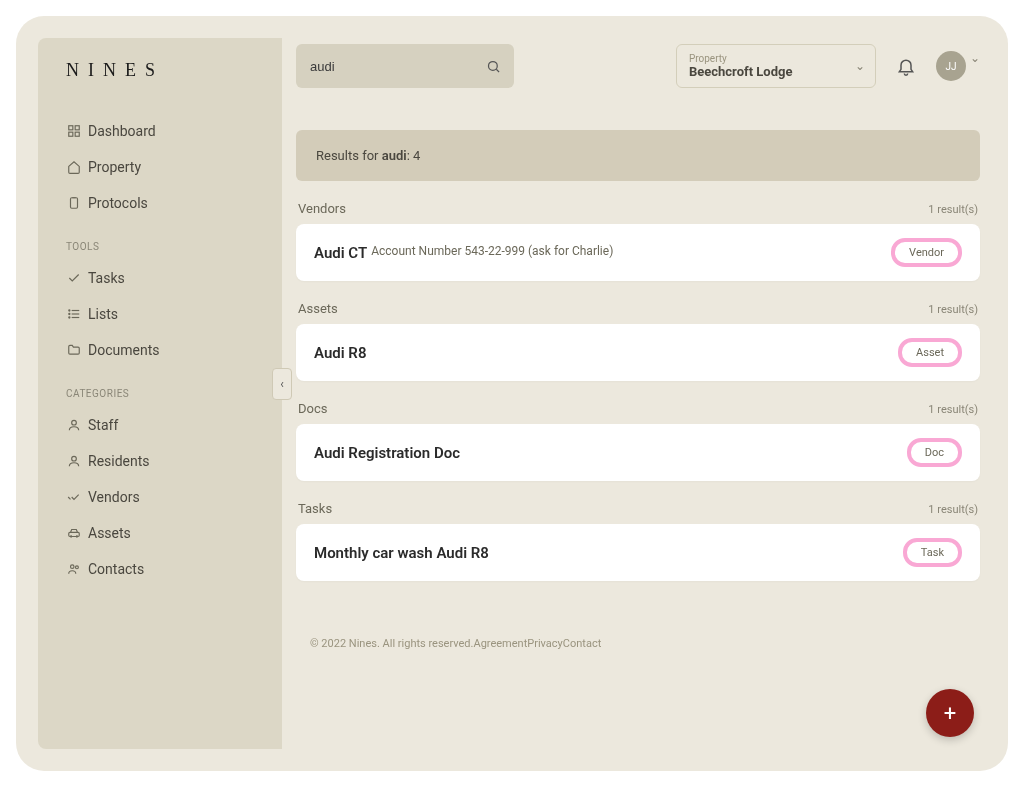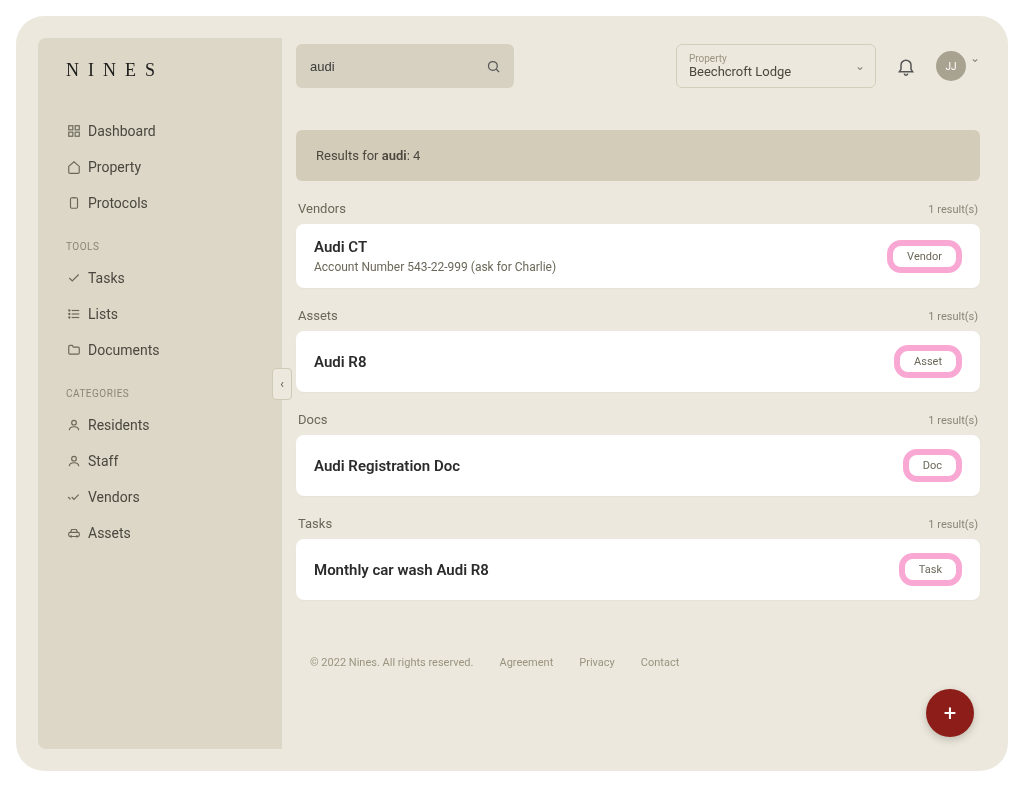--- a/index.html
+++ b/index.html
@@ -117,21 +117,21 @@
     border-radius: 6px;
     padding: 5px 12px;
     display:flex;
     flex-direction:column;
     justify-content:center;
     position:relative;
     cursor:pointer;
     background: transparent;
   }
   .property-select .ps-label { font-size:10px; color:#9a947f; }
-  .property-select .ps-value { font-size:13px; color:#4a473f; }
+  .property-select .ps-value { font-size:13px; color:#4a473f;font-weight:bold; }
   .property-select .chev {
     position:absolute; right:10px; top:50%; transform:translateY(-50%);
     color:#8a8677; font-size:12px;
   }
   .bell {
     width: 28px; height:28px; display:flex;align-items:center;justify-content:center;
     color:#555; cursor:pointer;
   }
   .avatar-wrap { display:flex; align-items:flex-start; gap:4px; cursor:pointer; }
   .avatar {
@@ -164,36 +164,35 @@
   .card {
     background:#fff;
     border-radius: 8px;
     padding: 14px 18px;
     display:flex;
     align-items:center;
     justify-content:space-between;
     box-shadow: 0 1px 2px rgba(0,0,0,0.03);
     cursor:pointer;
   }
-  .card-body { display:flex; flex-direction:column; gap:4px; }
+  .card-body { display:flex; flex-direction:row; gap:4px; }
   .card-title { font-size:15px; font-weight:600; color:#2b2b2b; }
   .card-sub { font-size:12px; color:#6b6859; }
   .pill {
-    border:6px solid #f9a8d4;
+    border:4px solid #f9a8d4;
     border-radius: 14px;
     padding: 4px 14px;
     font-size:11px;
     color:#6b6859;
     background:#fff;
   }
 
   .footer {
     margin-top: 56px;
     display:flex;
-    gap: 26px;
     font-size: 11px;
     color:#9a947f;
     padding-left: 14px;
   }
   .footer a { color:#9a947f; text-decoration:none; cursor:pointer; }
 
   .fab {
     position:absolute;
     right: 34px;
     bottom: 34px;
@@ -284,50 +283,60 @@
 
       <div class="nav-section">
         <div class="nav-heading">CATEGORIES</div>
         <div class="nav-item">
           <span class="icon">
             <svg width="14" height="14" viewBox="0 0 24 24" fill="none" stroke="currentColor" stroke-width="2">
                 <circle cx="12" cy="8" r="4"></circle>
                 <path d="M4 21c0-4 4-6 8-6s8 2 8 6"></path>
               </svg>
           </span>
-          <span>Residents</span>
+          <span>Staff</span>
         </div>
         <div class="nav-item">
           <span class="icon">
             <svg width="14" height="14" viewBox="0 0 24 24" fill="none" stroke="currentColor" stroke-width="2">
                 <circle cx="12" cy="8" r="4"></circle>
                 <path d="M4 21c0-4 4-6 8-6s8 2 8 6"></path>
               </svg>
           </span>
-          <span>Staff</span>
+          <span>Residents</span>
         </div>
         <div class="nav-item">
           <span class="icon">
             <svg width="14" height="14" viewBox="0 0 24 24" fill="none" stroke="currentColor" stroke-width="2">
                 <path d="M8 12l4 4 8-8"></path>
                 <path d="M2 12l4 4"></path>
               </svg>
           </span>
           <span>Vendors</span>
         </div>
         <div class="nav-item">
           <span class="icon">
             <svg width="14" height="14" viewBox="0 0 24 24" fill="none" stroke="currentColor" stroke-width="2">
                 <rect x="3" y="11" width="18" height="7" rx="2"></rect>
                 <path d="M6 11l2-5h8l2 5"></path>
                 <circle cx="7" cy="18" r="1"></circle>
                 <circle cx="17" cy="18" r="1"></circle>
               </svg>
           </span>
           <span>Assets</span>
+        </div>
+        <div class="nav-item">
+          <span class="icon">
+            <svg width="14" height="14" viewBox="0 0 24 24" fill="none" stroke="currentColor" stroke-width="2">
+                <circle cx="9" cy="8" r="3"></circle>
+                <circle cx="17" cy="9" r="2.5"></circle>
+                <path d="M3 20c0-3 3-5 6-5s6 2 6 5"></path>
+              </svg>
+          </span>
+          <span>Contacts</span>
         </div>
       </div>
 
       <div class="collapse-handle">
         <span>‹</span>
       </div>
     </aside>
 
     <main class="main">
       <div class="topbar">

